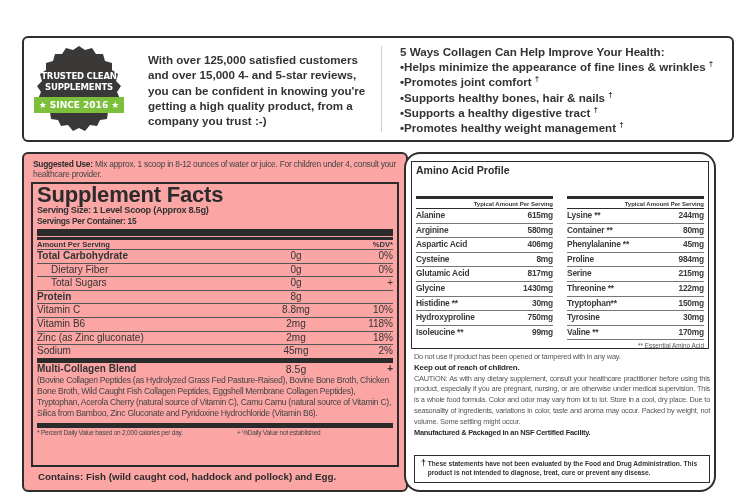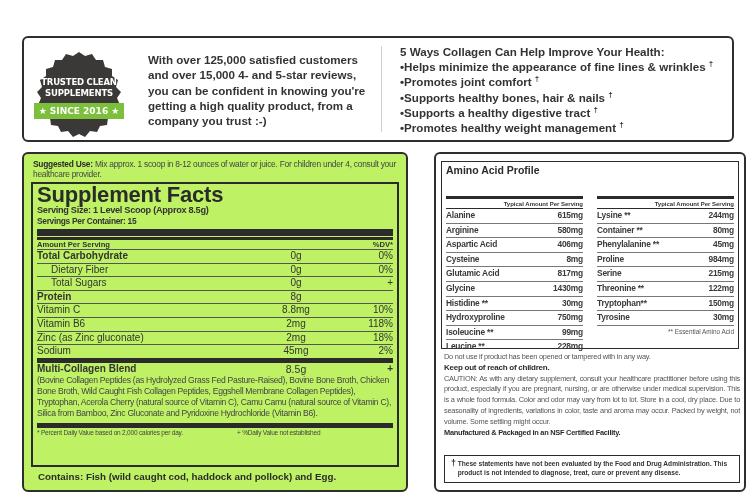--- a/index.html
+++ b/index.html
@@ -5,21 +5,21 @@
   * { box-sizing: border-box; margin: 0; padding: 0; }
   html, body { width: 753px; height: 502px; background: #ffffff; overflow: hidden; }
   body { position: relative; font-family: "Liberation Sans", sans-serif; color: #2b2b2b; }
 
   
   .banner {
     position: absolute; left: 22px; top: 36px; width: 712px; height: 106px;
     border: 2px solid #2e2e2e; border-radius: 6px; background: #fff;
   }
   .badge {
-    position: absolute; left: 8px; top: 12px; width: 94px; height: 92px;
+    position: absolute; left: 8px; top: 6px; width: 94px; height: 92px;
   }
   .badge svg { width: 94px; height: 92px; display: block; }
   .badge-text {
     position: absolute; left: 0; width: 94px; text-align: center;
     color: #fff; font-family: "DejaVu Sans", sans-serif; font-weight: bold;
     font-size: 8.5px; line-height: 11px; letter-spacing: -0.2px;
   }
   .badge-line1 { top: 27px; }
   .badge-line2 { top: 38px; }
   .badge-ribbon {
@@ -38,21 +38,21 @@
     position: absolute; left: 376px; top: 6px; width: 330px;
     font-size: 11.6px; line-height: 15.2px; color: #333; font-weight: 600;
   }
   .benefits-title { font-weight: bold; }
   .benefit-item::before { content: "\2022 "; }
   .dagger { font-size: 8px; vertical-align: super; line-height: 0; }
 
   
   .sf-panel {
     position: absolute; left: 22px; top: 152px; width: 386px; height: 340px;
-    border: 2px solid #2e2e2e; border-radius: 6px; background: #bef264;
+    border: 2px solid #2e2e2e; border-radius: 6px; background: #fca5a5;
   }
   .suggested {
     position: absolute; left: 9px; top: 5px; width: 368px;
     font-family: "Liberation Sans Narrow", "Liberation Sans", sans-serif;
     font-size: 8.4px; line-height: 10.2px; color: #444; letter-spacing: -0.25px;
   }
   .suggested b { color: #2b2b2b; }
   .sf-box {
     position: absolute; left: 7px; top: 28px; width: 368px; height: 285px;
     border: 2px solid #2b2b2b; padding: 0 4px;
@@ -101,22 +101,22 @@
     display: flex; font-size: 6.5px; line-height: 10px; color: #444; letter-spacing: -0.2px;
   }
   .foot-row .f1 { width: 200px; }
   .contains {
     position: absolute; left: 14px; top: 317px; font-weight: bold; font-size: 9.8px;
     color: #2b2b2b; line-height: 12px;
   }
 
   
   .aa-panel {
-    position: absolute; left: 434px; top: 152px; width: 312px; height: 340px;
-    border: 2px solid #2e2e2e; border-radius: 6px; background: #fff;
+    position: absolute; left: 404px; top: 152px; width: 312px; height: 340px;
+    border: 2px solid #2e2e2e; border-radius: 16px; background: #fff;
   }
   .aa-box {
     position: absolute; left: 5px; top: 7px; width: 298px; height: 188px;
     border: 1.5px solid #2b2b2b; padding: 2px 4px 0 4px;
   }
   .aa-title {
     font-family: "Liberation Sans Narrow", "Liberation Sans", sans-serif;
     font-weight: bold; font-size: 10.5px; line-height: 12px; color: #2b2b2b;
   }
   .aa-cols { display: flex; justify-content: space-between; margin-top: 20px; }
@@ -295,24 +295,20 @@
             <span>30mg</span>
           </div>
         <div class="aa-row">
             <span>Hydroxyproline</span>
             <span>750mg</span>
           </div>
         <div class="aa-row">
             <span>Isoleucine **</span>
             <span>99mg</span>
           </div>
-        <div class="aa-row">
-            <span>Leucine **</span>
-            <span>228mg</span>
-          </div>
       </div>
       <div class="aa-col right">
         <div class="aa-head">Typical Amount Per Serving</div>
         <div class="aa-row">
             <span>Lysine **</span>
             <span>244mg</span>
           </div>
         <div class="aa-row">
             <span>Container **</span>
             <span>80mg</span>
@@ -333,20 +329,24 @@
             <span>Threonine **</span>
             <span>122mg</span>
           </div>
         <div class="aa-row">
             <span>Tryptophan**</span>
             <span>150mg</span>
           </div>
         <div class="aa-row">
             <span>Tyrosine</span>
             <span>30mg</span>
+          </div>
+        <div class="aa-row">
+            <span>Valine **</span>
+            <span>170mg</span>
           </div>
         <div class="aa-note">** Essential Amino Acid</div>
       </div>
     </div>
   </div>
 
   <div class="aa-text">
     <div>Do not use if product has been opened or tampered with in any way.</div>
     <div class="keep">Keep out of reach of children.</div>
     <div class="caution">CAUTION: As with any dietary supplement, consult your healthcare practitioner before using this product, especially if you are pregnant, nursing, or are otherwise under medical supervision.  This is a whole food formula. Color and odor may vary from lot to lot. Store in a cool, dry place. Due to seasonality of ingredients, variations in color, taste and aroma may occur. Packed by weight, not volume. Some settling might occur.</div>

